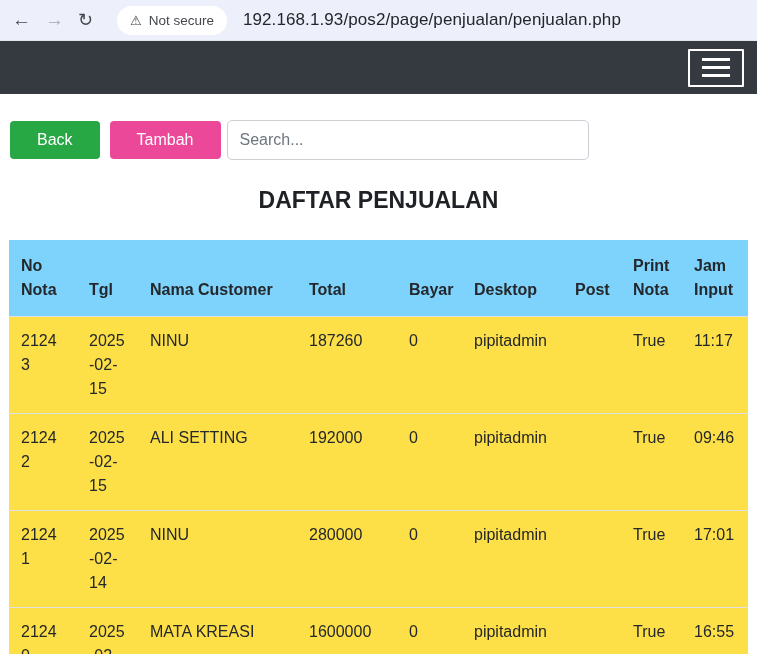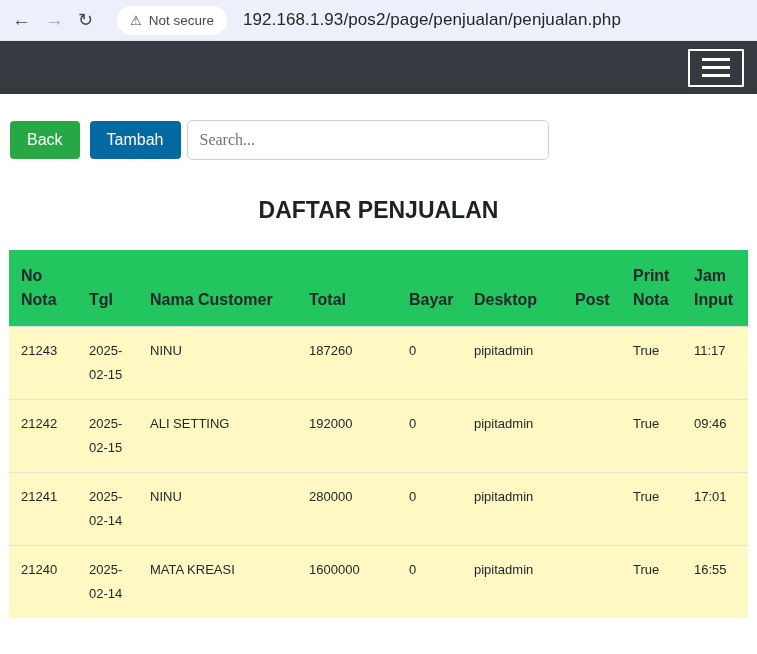--- a/index.html
+++ b/index.html
@@ -34,46 +34,46 @@
     width:56px; height:38px; background:transparent; border:2px solid #fff;
     border-radius:1px; display:flex; flex-direction:column; justify-content:center;
     align-items:center; gap:5px; cursor:pointer; padding:0;
   }
   .toggler .bar { width:28px; height:3px; background:#fff; }
 
   
   .actions { display:flex; align-items:center; padding:0 10px; margin-top:26px; }
   .btn {
     font-family:inherit; font-size:16px; color:#fff; border:none; border-radius:4px;
-    padding:8px 17px; cursor:pointer; line-height:1.4; white-space:nowrap;
+    padding:8px 27px; cursor:pointer; line-height:1.4; white-space:nowrap;
   }
   .btn-success { background:#28a745; margin-right:10px; }
-  .btn-info { background:#0369a1; }
+  .btn-info { background:#ec4899; }
   .btn-tambah { margin-right:6px; }
   .search {
     width:362px; height:40px; border:1px solid #ccd0d5; border-radius:5px;
-    padding:0 12px; font-size:16px; font-family:Liberation Serif, serif; color:#212529; outline:none;
+    padding:0 12px; font-size:16px; font-family:Liberation Sans, sans-serif; color:#212529; outline:none;
   }
   .search::placeholder { color:#6d757d; }
   .spacer { flex:1; }
 
   
-  .title { margin-top:37px; text-align:center; font-size:23px; font-weight:700; color:#1e2125; }
+  .title { margin-top:27px; text-align:center; font-size:23px; font-weight:700; color:#1e2125; }
 
   
   table { margin:26px 9px 0; width:739px; border-collapse:collapse; table-layout:fixed; }
   col.c1{width:68px} col.c2{width:61px} col.c3{width:159px} col.c4{width:100px}
   col.c5{width:65px} col.c6{width:101px} col.c7{width:58px} col.c8{width:61px} col.c9{width:66px}
   th {
-    vertical-align:bottom; text-align:left; padding:14px 12px; background:#22c55e;
+    vertical-align:bottom; text-align:left; padding:14px 12px; background:#7dd3fc;
     font-size:16px; font-weight:700; color:#24272b; line-height:24px;
   }
   td {
-    vertical-align:top; text-align:left; padding:12px; background:#fef9c3;
-    font-size:13px; color:#24272b; line-height:24px; border-top:1px solid #dee2e6;
+    vertical-align:top; text-align:left; padding:12px; background:#fde047;
+    font-size:16px; color:#24272b; line-height:24px; border-top:1px solid #dee2e6;
     overflow-wrap:break-word;
   }
 </style>
 </head>
 <body>
 
 <div class="screen">
 
   <div class="browser-bar">
     <span class="nav-ic">←</span>

